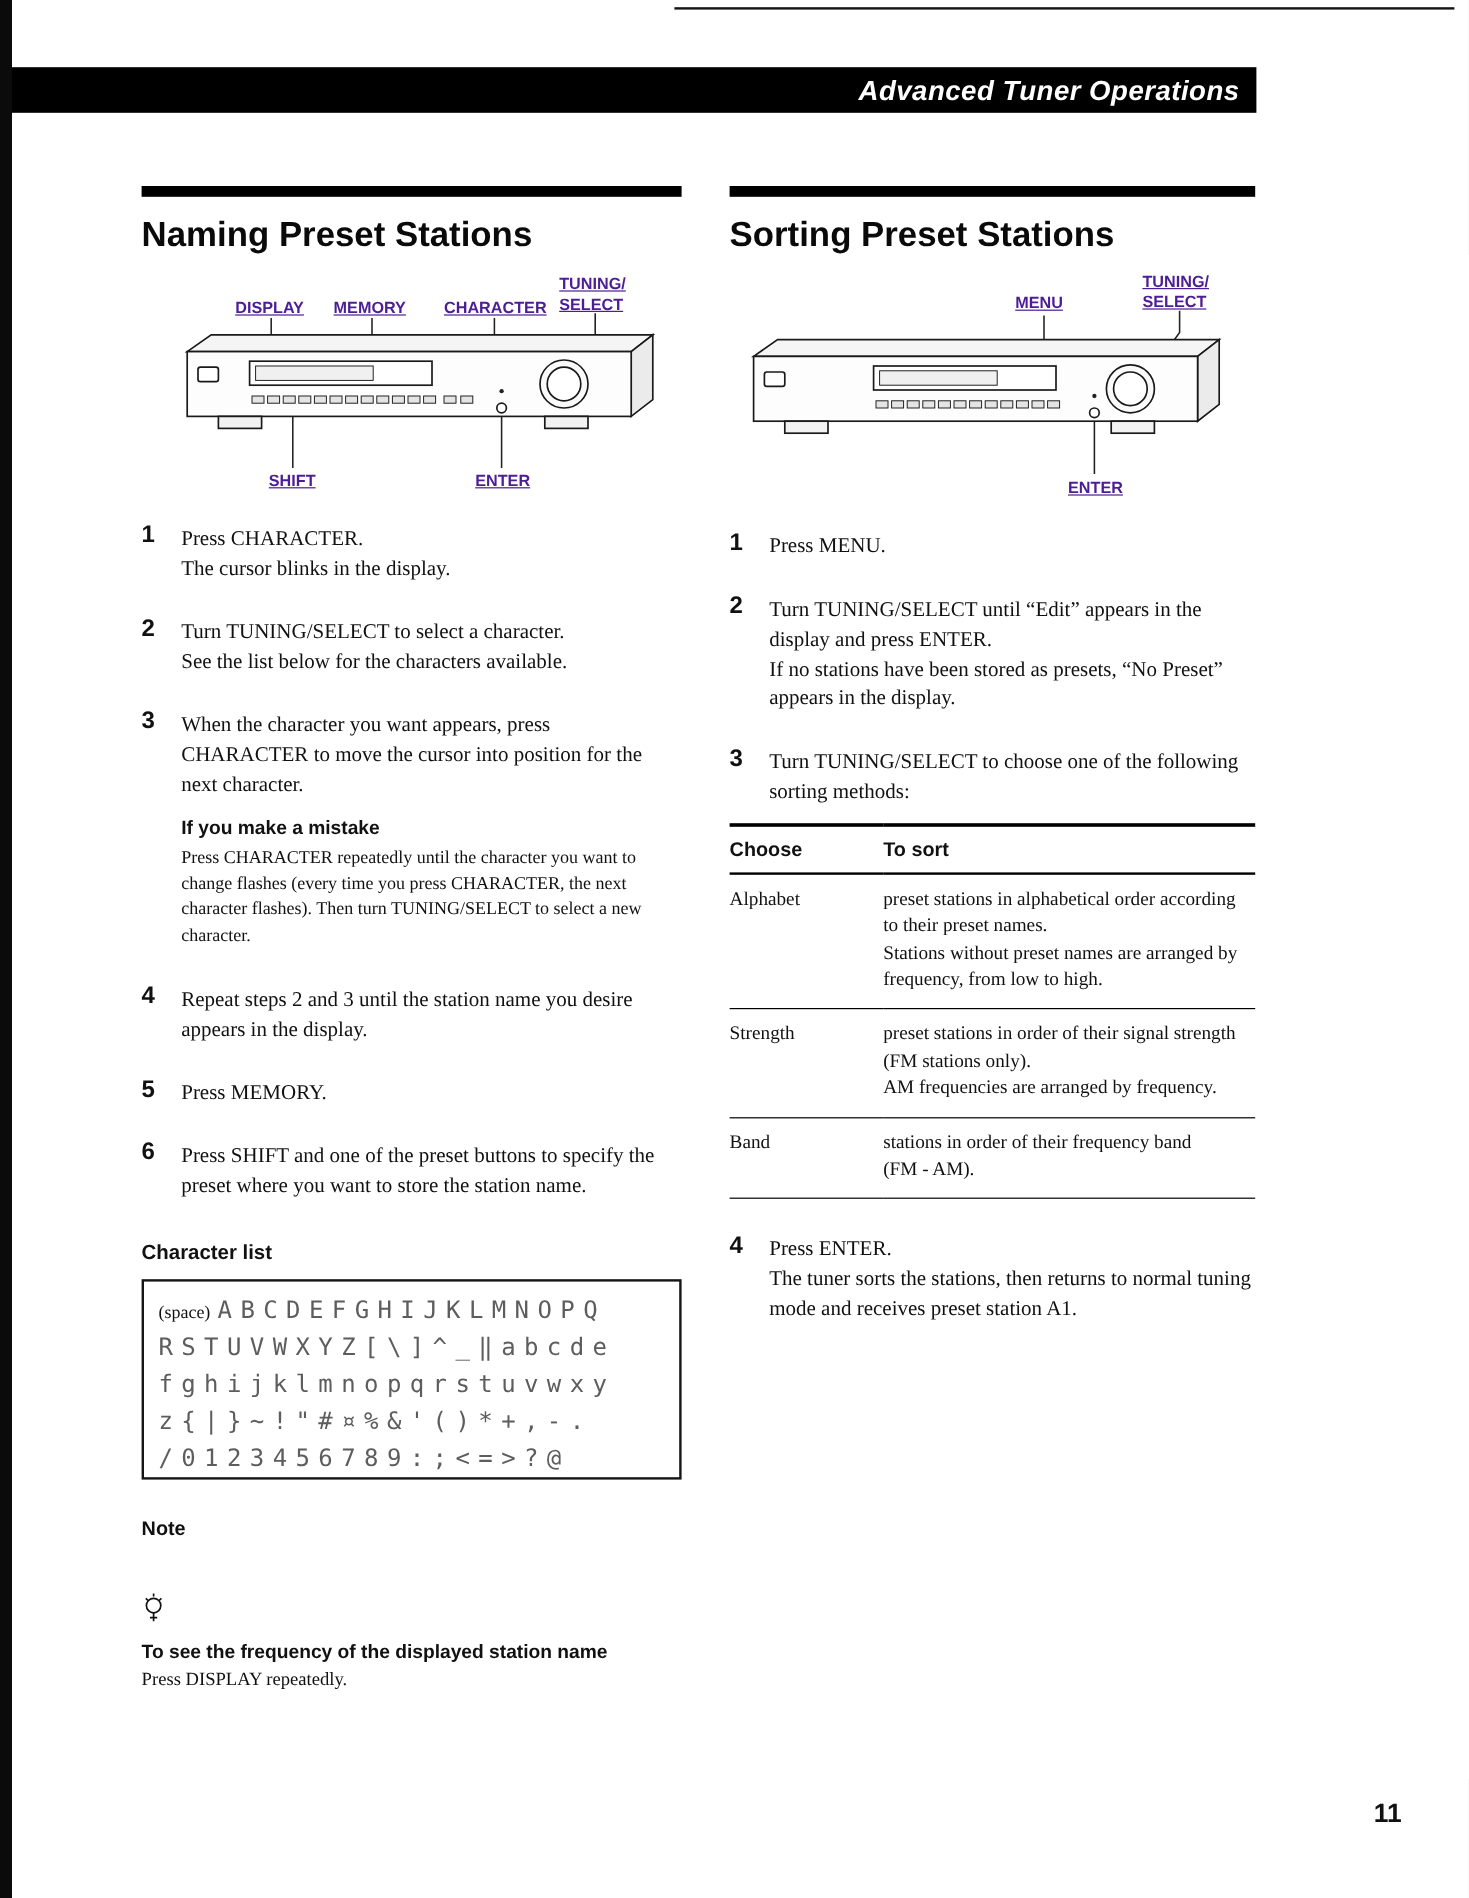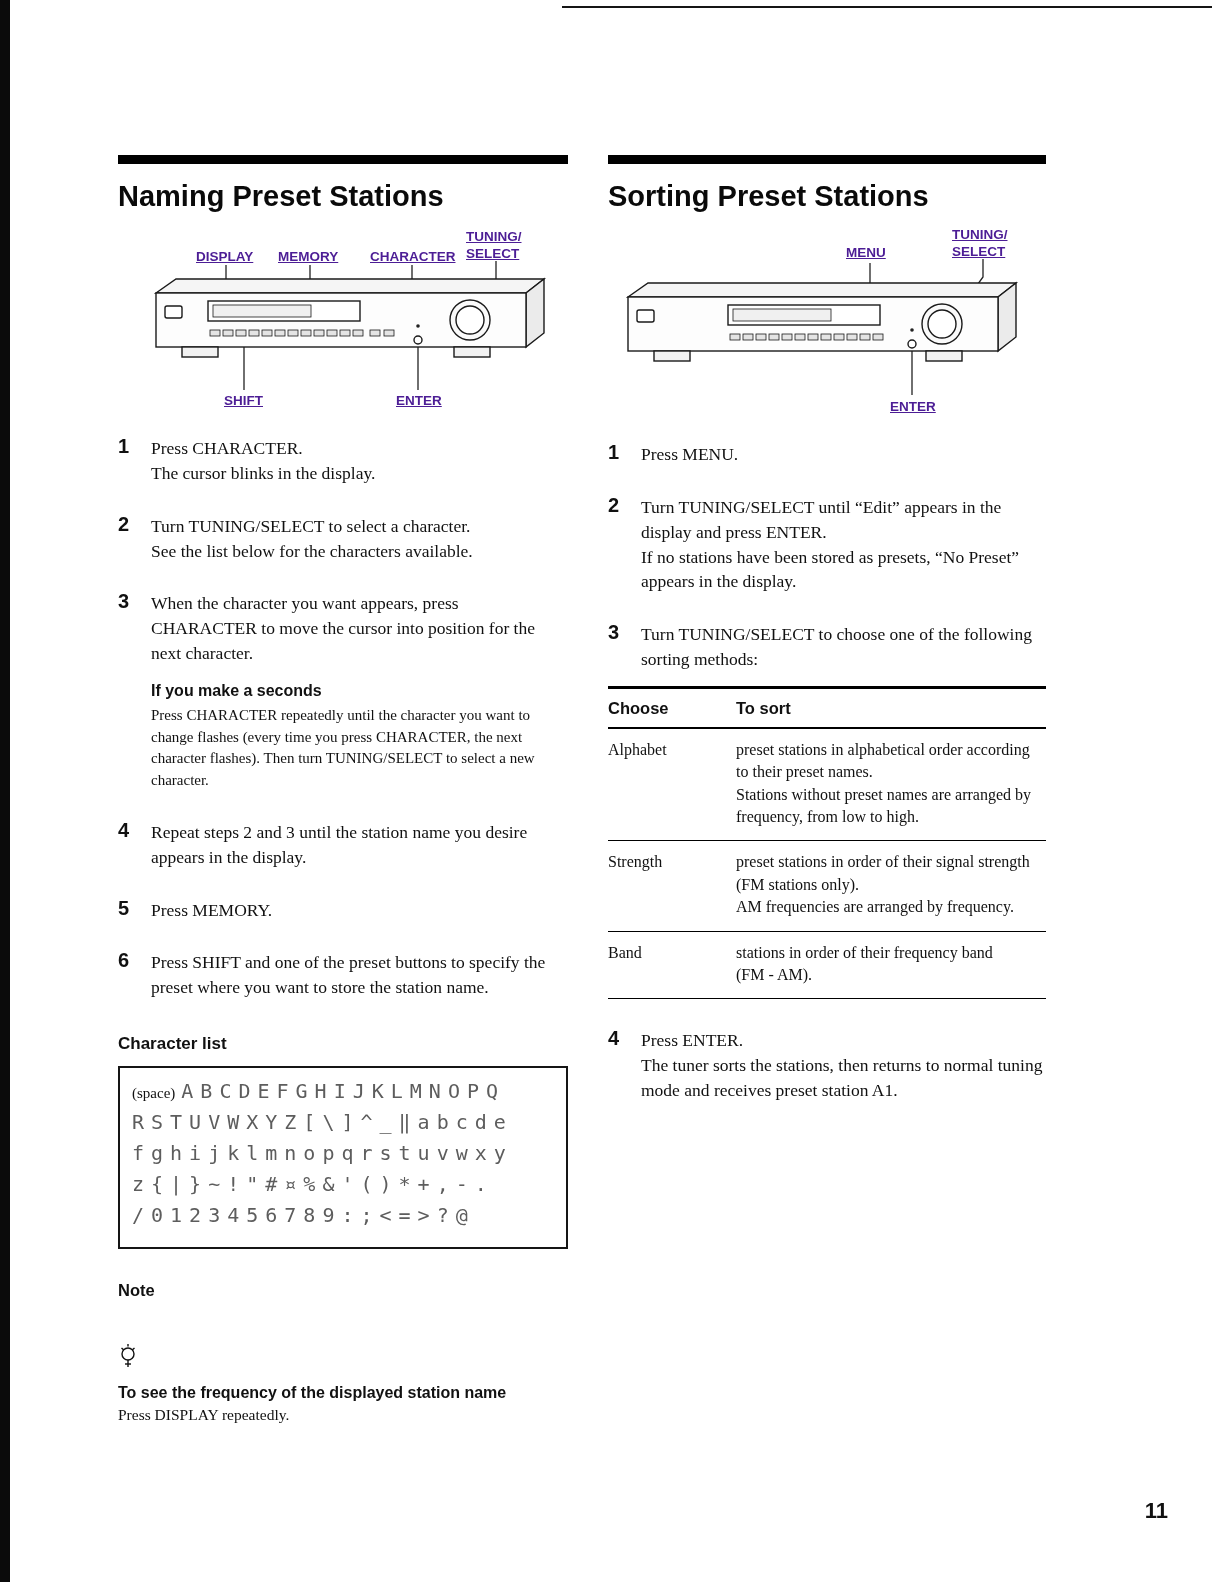--- a/index.html
+++ b/index.html
@@ -26,21 +26,21 @@
 
   .steps{margin-top:16px;}
   .step{display:flex;gap:15px;margin-bottom:27px;}
   .step-num{font:bold 20px "Liberation Sans",sans-serif;width:18px;flex:0 0 18px;}
   .step-body{flex:1;}
   .step-text{font:17.5px/1.42 "Liberation Serif",serif;margin:1px 0 0;white-space:pre-line;}
   .mistake-head{font:bold 16px "Liberation Sans",sans-serif;margin:16px 0 5px;}
   .mistake-text{font:15px/1.45 "Liberation Serif",serif;margin:0;}
 
   .char-list-label{font:bold 17px "Liberation Sans",sans-serif;margin:34px 0 12px;}
-  .char-box{border:2px solid #151515;padding:8px 12px 16px;}
+  .char-box{border:2px solid #151515;padding:8px 12px 0;}
   .lcd{font-family:"DejaVu Sans Mono",monospace;font-size:20px;letter-spacing:7px;
        color:#5d5d5d;line-height:1.55;}
   .space-label{font:15px "Liberation Serif",serif;color:#111;margin-right:6px;letter-spacing:0;}
 
   .note-title{font:bold 16.5px "Liberation Sans",sans-serif;margin:32px 0 5px;}
   .note-text{font:15.5px/1.45 "Liberation Serif",serif;margin:0;}
 
   .tip{display:flex;gap:10px;margin-top:40px;flex-direction:column;}
   .tip-icon{flex:0 0 20px;padding-top:2px;}
   .tip-title{font:bold 16px "Liberation Sans",sans-serif;margin:0;}
@@ -56,20 +56,23 @@
 
   .page-num{position:absolute;right:56px;top:1498px;font:bold 22px "Liberation Sans",sans-serif;color:#111;}
 </style>
 </head>
 <body>
 
 <div class="page">
   <div class="binding-strip"></div>
   <div class="top-rule"></div>
 
+  <div class="header-bar">
+    <span>Advanced Tuner Operations</span>
+  </div>
 
   <div class="col col-left">
     <div class="section-rule"></div>
     <h1 class="section-title">Naming Preset Stations</h1>
 
     <div class="diagram">
       <svg width="450" height="192" viewBox="0 0 450 192">
         <g stroke="#222" stroke-width="1.3" fill="none">
           <path d="M108,38 L108,97"></path>
           <path d="M192,38 L192,56 L178,56 L178,97"></path>
@@ -130,21 +133,21 @@
         <span class="step-num">2</span>
         <div class="step-body">
             <p class="step-text">Turn TUNING/SELECT to select a character.
 See the list below for the characters available.</p>
           </div>
       </div>
       <div class="step">
         <span class="step-num">3</span>
         <div class="step-body">
           <p class="step-text">When the character you want appears, press CHARACTER to move the cursor into position for the next character.</p>
-          <h4 class="mistake-head">If you make a seconds</h4>
+          <h4 class="mistake-head">If you make a mistake</h4>
           <p class="mistake-text">Press CHARACTER repeatedly until the character you want to change flashes (every time you press CHARACTER, the next character flashes). Then turn TUNING/SELECT to select a new character.</p>
         </div>
       </div>
       <div class="step">
         <span class="step-num">4</span>
         <div class="step-body">
             <p class="step-text">Repeat steps 2 and 3 until the station name you desire appears in the display.</p>
           </div>
       </div>
       <div class="step">

